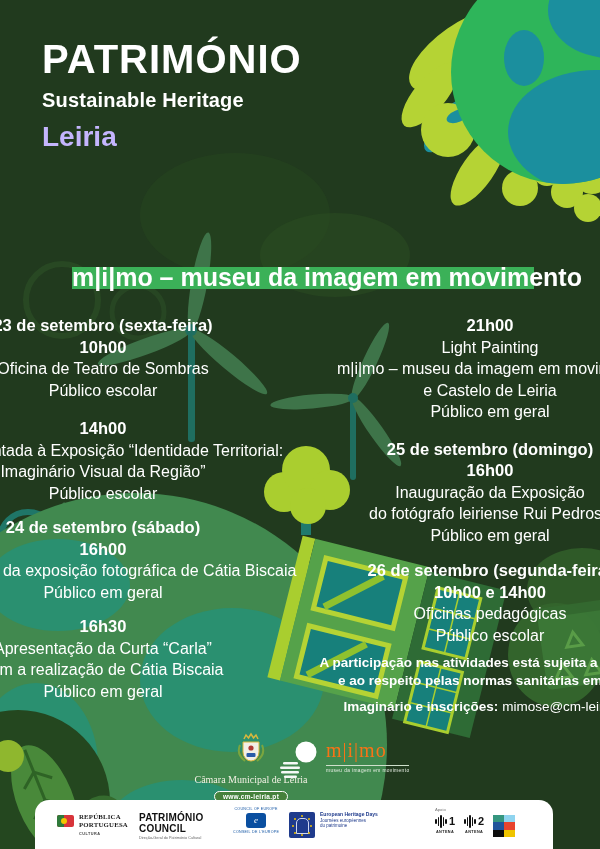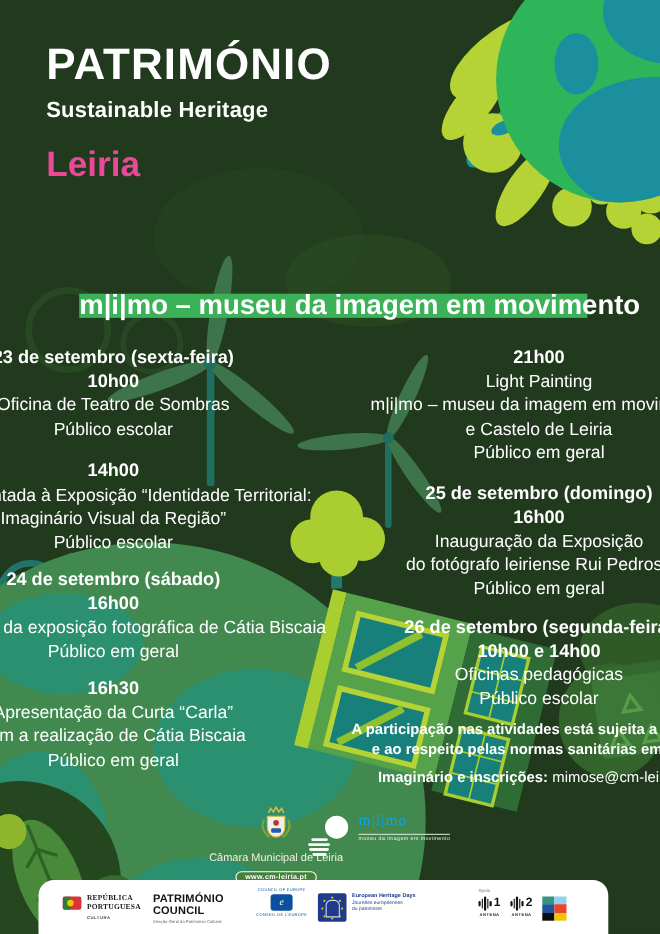--- a/index.html
+++ b/index.html
@@ -4,21 +4,21 @@
 <style>
   html,body{margin:0;padding:0;background:#203a1e;}
   .poster{position:relative;width:600px;height:849px;overflow:hidden;background:#213a1e;
           font-family:"Liberation Sans",sans-serif;color:#fff;}
   .bg{position:absolute;left:0;top:0;z-index:0;}
   
   .hdr{position:absolute;left:42px;top:26px;z-index:2;}
   .eyebrow{font-size:19.5px;font-weight:bold;line-height:26px;letter-spacing:.3px;}
   .title{font-size:40px;font-weight:bold;line-height:45px;letter-spacing:1px;margin-top:11px;}
   .subtitle{font-size:20px;font-weight:bold;margin-top:7px;letter-spacing:.2px;}
-  .city{font-size:32px;font-weight:bold;margin-top:19px;color:#ec4899;}
+  .city{font-size:28px;font-weight:bold;margin-top:9px;color:#c4b5fd;}
   
   .banner{position:absolute;left:72px;top:267px;width:462px;height:22px;background:#3bb158;z-index:2;}
   .banner span{position:absolute;left:0;right:0;bottom:-2px;text-align:center;
                font-size:25px;line-height:27px;font-weight:bold;white-space:nowrap;}
   
   .col{position:absolute;top:315px;width:520px;text-align:center;z-index:2;
        font-size:16px;line-height:21.5px;}
   .col div{white-space:nowrap;}
   .col-left{left:-157px;}
   .col-right{left:230px;}
@@ -26,25 +26,25 @@
   .evt{margin:0;}
   .col-left .evt1{margin-bottom:17px;} .col-left .evt2{margin-bottom:13px;}
   .col-left .evt3{margin-bottom:13px;}
   .col-right .evt1{margin-bottom:16px;} .col-right .evt2{margin-bottom:14px;}
   .col-right .evt3{margin-bottom:8px;}
   .note{font-size:13.5px;font-weight:bold;line-height:17.5px;margin-bottom:9px;}
   .info{font-size:13.5px;line-height:17px;}
   .info .lbl{font-weight:bold;margin-right:4px;}
   
   .camara{position:absolute;left:190px;top:732px;width:122px;text-align:center;z-index:2;}
-  .camara-name{font-family:Liberation Sans, sans-serif;font-size:10px;color:#f3f1e4;margin-top:2px;text-align:center;}
+  .camara-name{font-family:Liberation Serif, serif;font-size:10px;color:#f3f1e4;margin-top:2px;text-align:center;}
   .camara-pill{display:inline-block;margin-top:3px;padding:1px 8px;border:1px solid #fff;
                border-radius:7px;background:#45813c;font-size:6.5px;font-weight:bold;color:#fff;letter-spacing:.3px;}
   .mimo{position:absolute;left:280px;top:739px;display:flex;gap:6px;z-index:2;align-items:flex-start;}
-  .mimo-name{font-family:"Liberation Serif",serif;font-size:14px;color:#0ea5e9;letter-spacing:1px;}
+  .mimo-name{font-family:"Liberation Serif",serif;font-size:20px;color:#f97316;letter-spacing:1px;}
   .mimo-tag{font-size:4.8px;color:#e8f0e6;margin-top:3px;letter-spacing:.4px;border-top:.5px solid #cfe0cc;padding-top:2px;}
   
   .bar{position:absolute;left:35px;top:800px;width:518px;height:49px;background:#fff;
        border-radius:14px 14px 0 0;z-index:3;color:#1c1c1c;}
   .lg{position:absolute;}
   .rp{left:22px;top:13px;display:flex;gap:5px;align-items:flex-start;}
   .flag{width:17px;height:12px;border-radius:2px;position:relative;overflow:hidden;background:#d8343a;margin-top:2px;}
   .flag i{position:absolute;left:0;top:0;width:7px;height:12px;background:#2f7a3a;}
   .flag u{position:absolute;left:4px;top:3px;width:6px;height:6px;border-radius:50%;background:#f3c500;}
   .rp-t{font-family:"Liberation Serif",serif;font-size:6.8px;line-height:7.5px;font-weight:bold;letter-spacing:.2px;}

